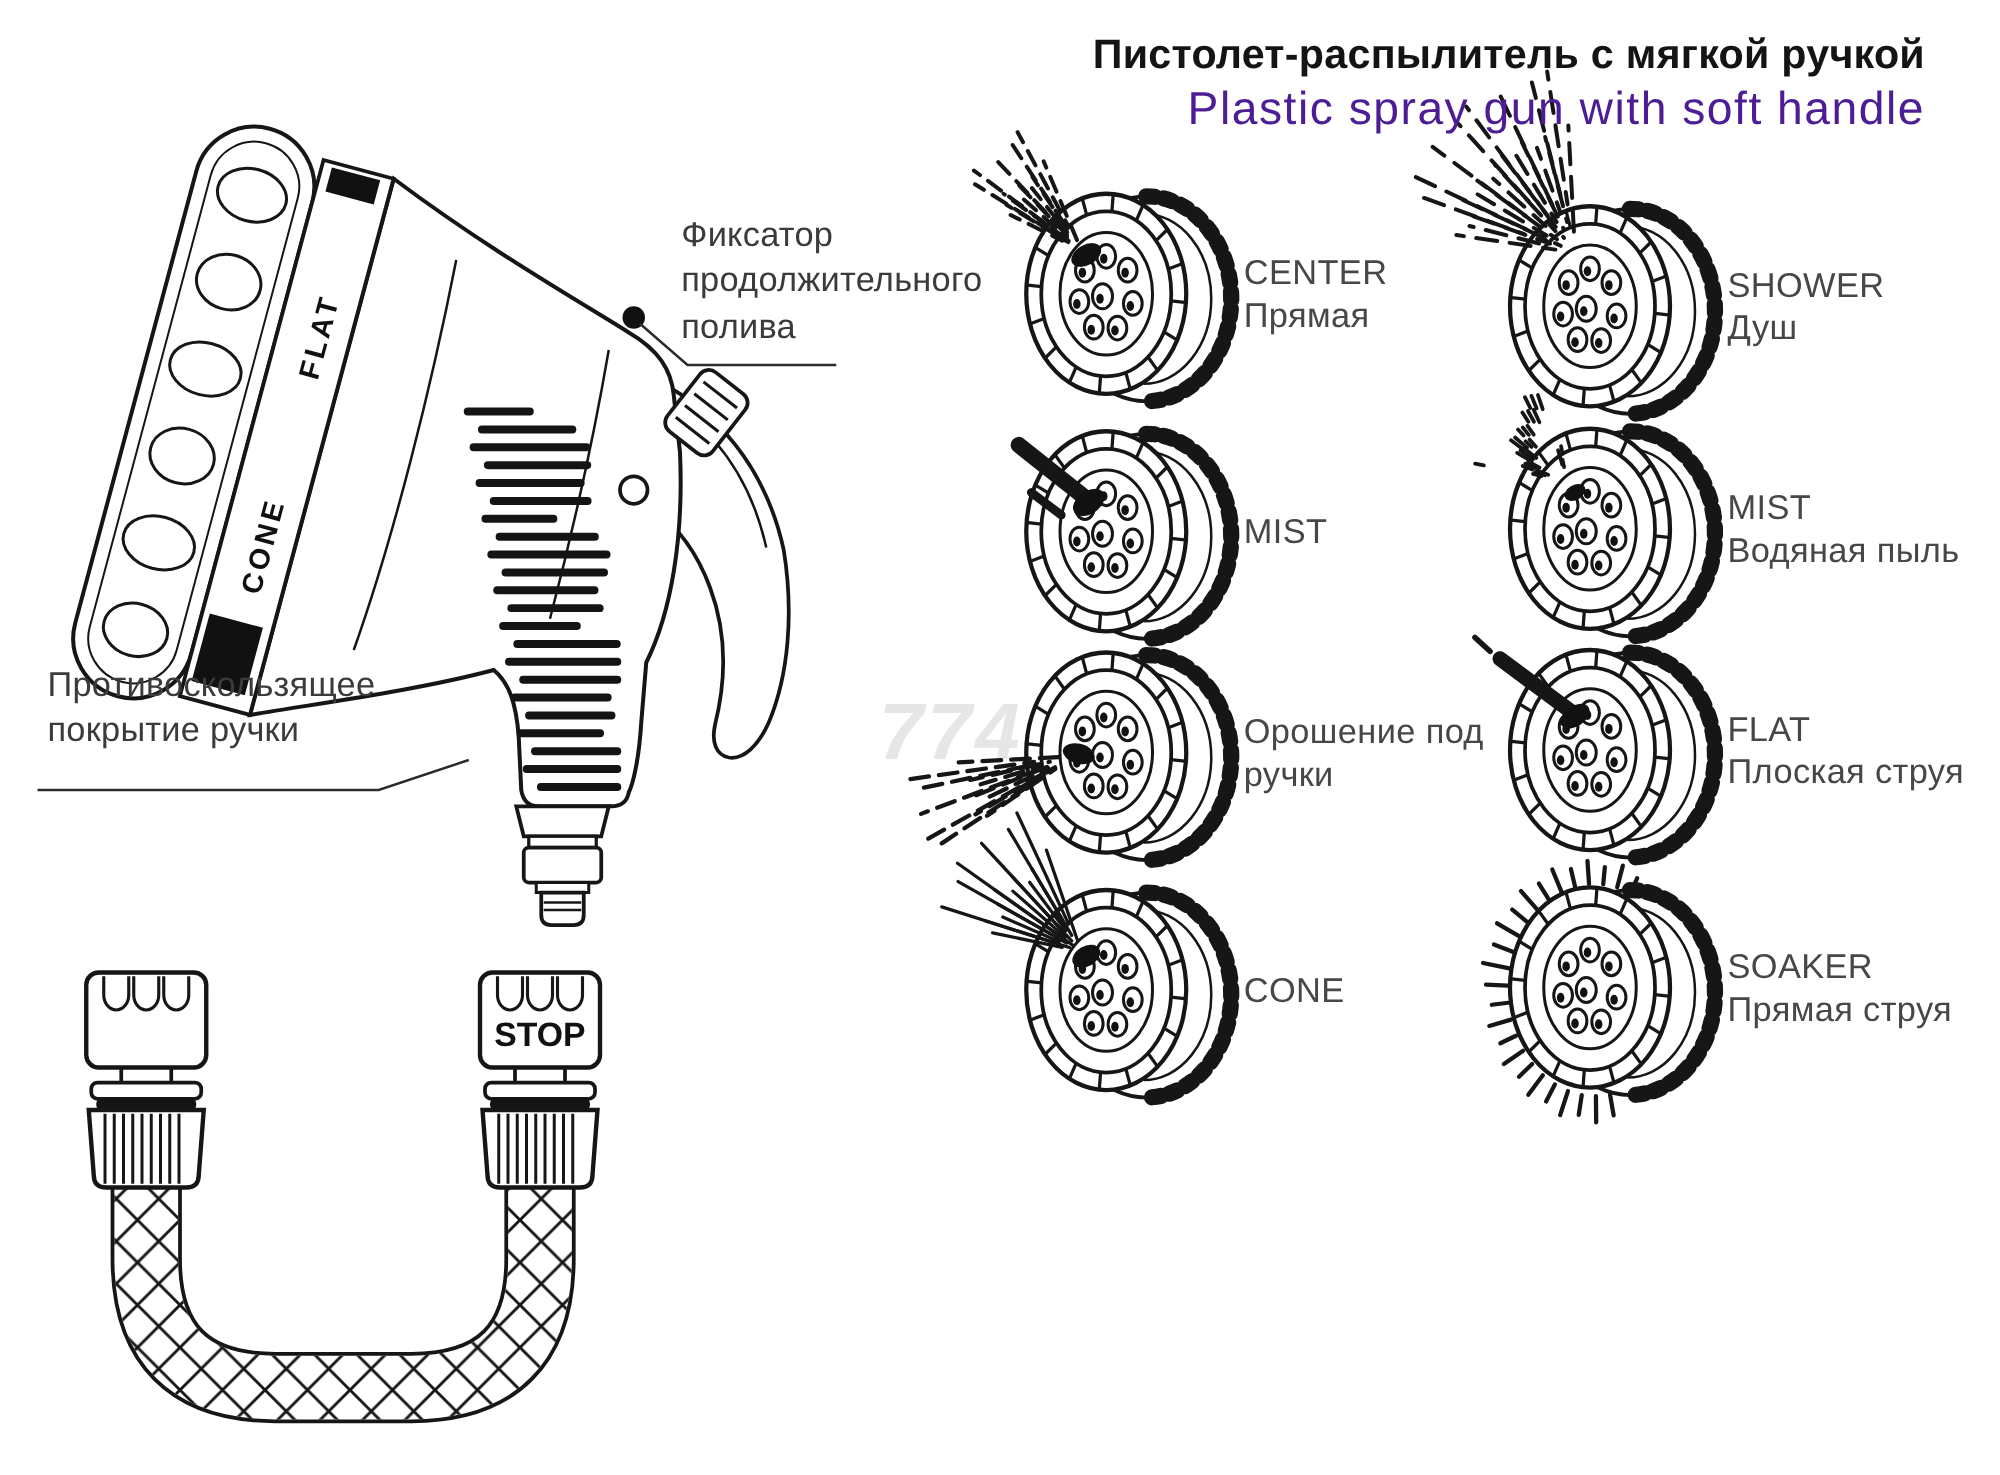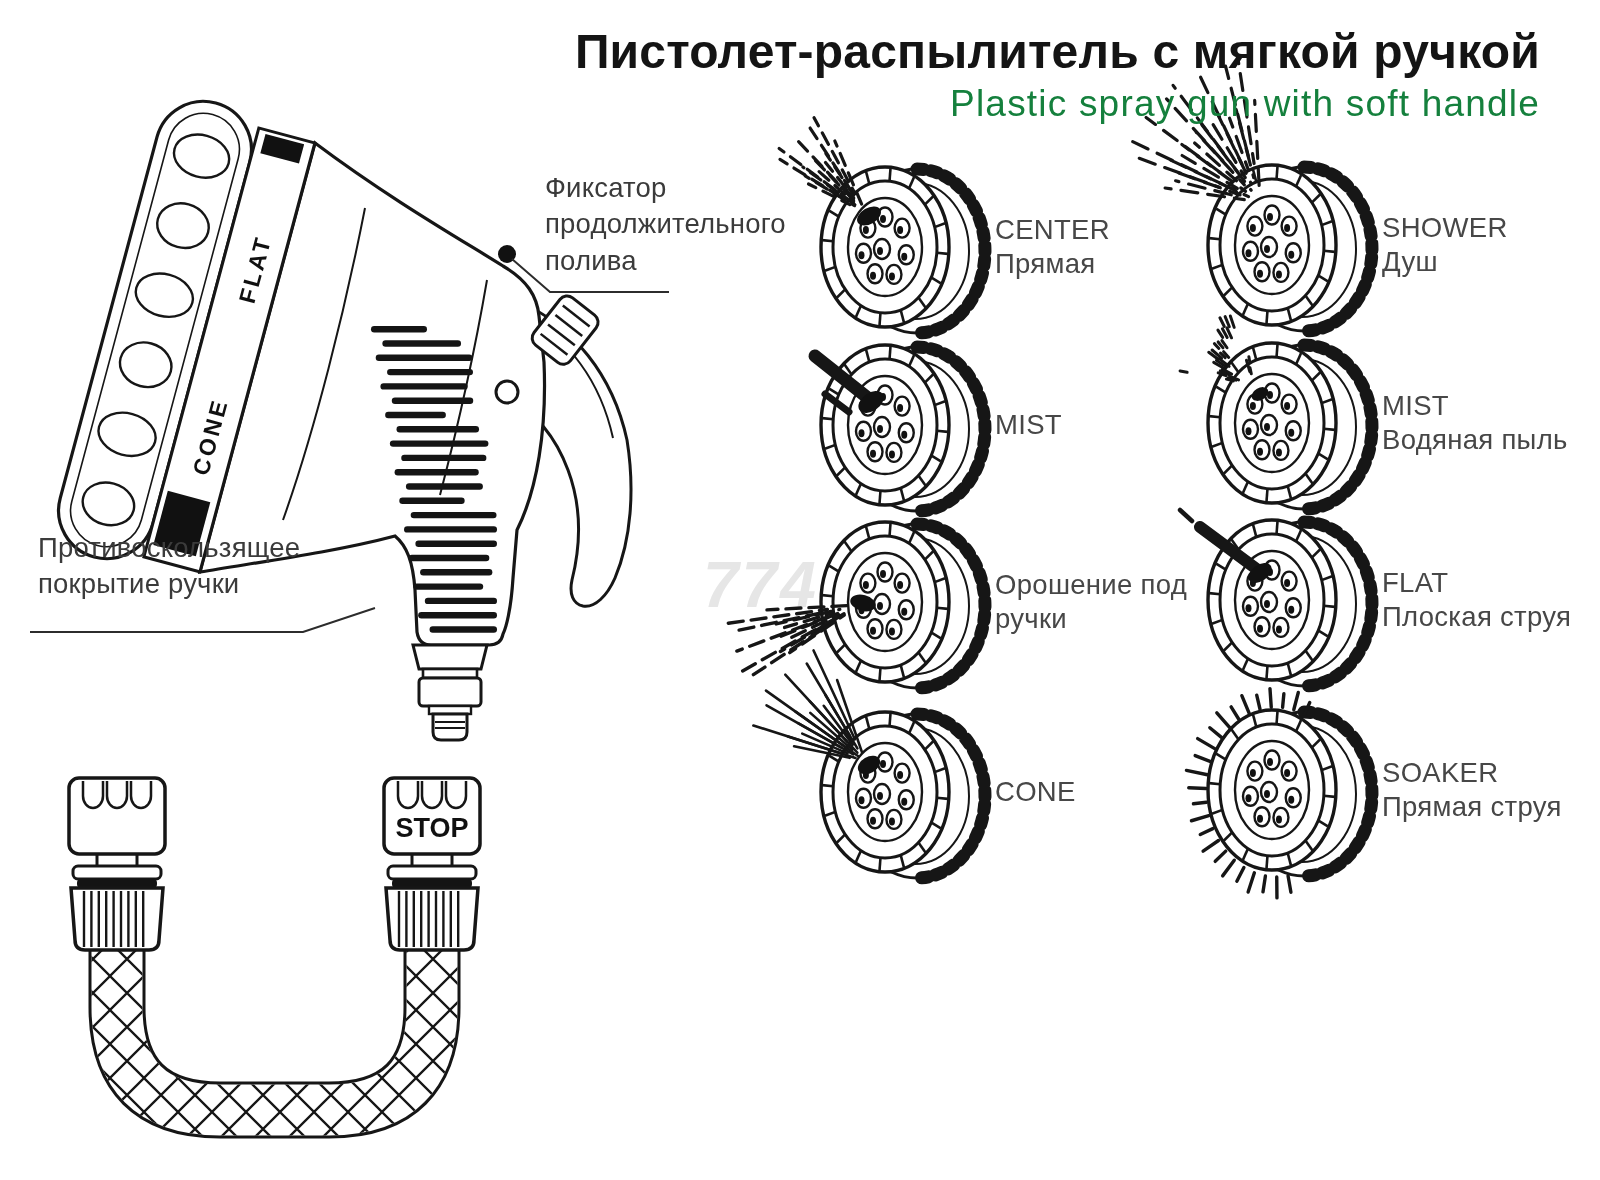--- a/index.html
+++ b/index.html
@@ -1,20 +1,20 @@
 <!DOCTYPE html>
 <html><head>
 <meta charset="utf-8">
 <style>
   html,body{margin:0;padding:0;background:#fff;}
   .page{position:relative;width:1600px;height:1180px;background:#fff;overflow:hidden;
         font-family:"Liberation Sans",sans-serif;}
   .titles{position:absolute;top:24px;right:60px;text-align:right;z-index:6;}
-  .title-ru{font-size:48px;font-weight:700;color:#141414;letter-spacing:.2px;}
-  .title-en{font-size:37px;font-weight:400;color:#15803d;letter-spacing:1.2px;margin-top:4px;}
+  .title-ru{font-size:33px;font-weight:700;color:#141414;letter-spacing:.2px;}
+  .title-en{font-size:37px;font-weight:400;color:#4c1d95;letter-spacing:1.2px;margin-top:4px;}
   .callout{position:absolute;font-size:27.5px;color:#3b3b3b;line-height:1.32;z-index:6;letter-spacing:.2px;}
   #callout-lock{left:545px;top:170px;width:275px;}
   #callout-grip{left:38px;top:530px;width:345px;}
   .watermark{position:absolute;left:703px;top:548px;font-size:64px;font-weight:700;font-style:italic;
              color:#e6e6e6;letter-spacing:3px;z-index:1;}
   svg{overflow:visible;}
   #gun-svg{position:absolute;left:35px;top:100px;z-index:3;}
   #hose-svg{position:absolute;left:42px;top:772px;z-index:3;}
   #leader-svg{position:absolute;left:0;top:0;z-index:5;pointer-events:none;}
   #spray-grid{position:absolute;left:0;top:0;width:1600px;height:1180px;z-index:2;}
@@ -166,21 +166,21 @@
 
   <div class="callout" id="callout-lock">Фиксатор продолжительного полива</div>
   <div class="callout" id="callout-grip">Противоскользящее покрытие ручки</div>
 
   <svg id="leader-svg" width="1600" height="1180" viewBox="0 0 1600 1180">
     <polyline points="512,259 550,292 669,292" fill="none" stroke="#2c2c2c" stroke-width="2"></polyline>
     <polyline points="30,632 303,632 375,608" fill="none" stroke="#2c2c2c" stroke-width="2"></polyline>
   </svg>
 
   <div id="spray-grid">
-      <div class="mode-item" style="left: 789px; top: 152px;"><svg width="230" height="195" viewBox="0 0 230 195">
+      <div class="mode-item" style="left: 789px; top: 140px;"><svg width="230" height="195" viewBox="0 0 230 195">
           <g stroke="#161616" fill="none">
             <ellipse cx="128" cy="99" rx="68" ry="82" stroke-width="3" fill="#fff"></ellipse>
             <path d="M128,17 A68,82 0 0 1 128,181" stroke-width="13" stroke-dasharray="7 7" stroke-linecap="round"></path>
             <path d="M126,31 A54,68 0 0 1 126,167" stroke-width="2"></path>
             <ellipse cx="96" cy="95" rx="64" ry="80" stroke-width="3.4" fill="#fff"></ellipse>
             <ellipse cx="96" cy="95" rx="52" ry="66" stroke-width="3"></ellipse>
             <line x1="147.80212430077077" y1="100.75227902134544" x2="158.76026597977997" y2="101.885303677065" stroke-width="2.6"></line>
             <line x1="142.12456332526753" y1="125.47540847351223" x2="151.88168249022797" y2="131.47814044556767" stroke-width="2.6"></line>
             <line x1="129.42495570370005" y1="145.55893324585256" x2="136.49561941025198" y2="155.51751100639927" stroke-width="2.6"></line>
             <line x1="111.63670157422222" y1="157.94531874938298" x2="114.94446536876922" y2="170.34363910910992" stroke-width="2.6"></line>

